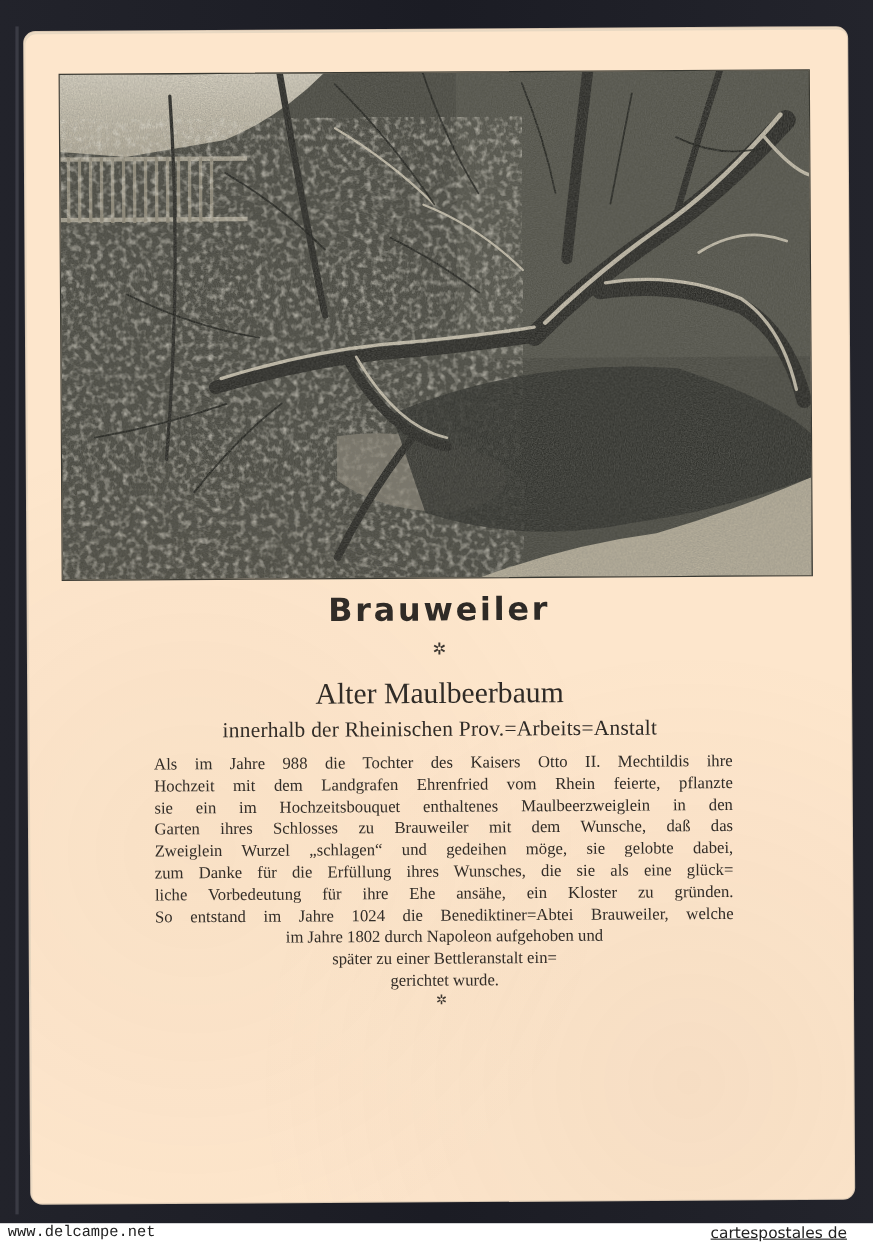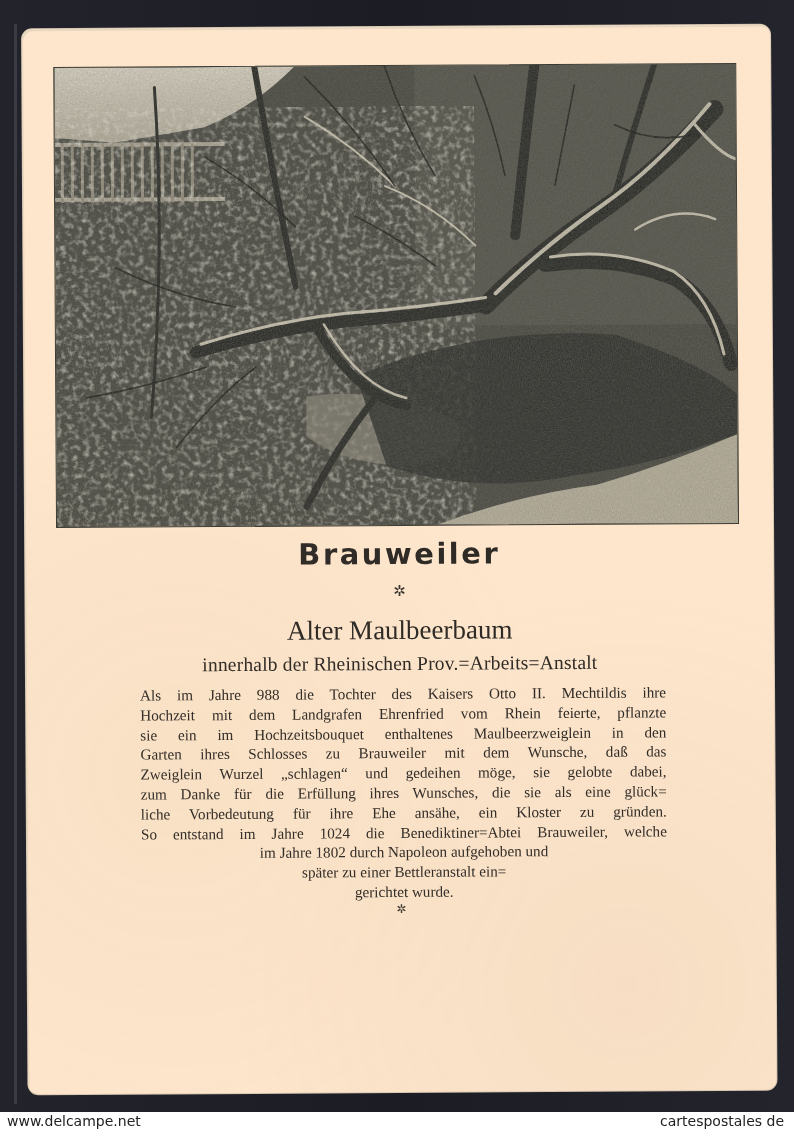--- a/index.html
+++ b/index.html
@@ -65,22 +65,22 @@
     }
     .body-text .line { display: block; text-align: justify; text-align-last: justify; white-space: nowrap; }
     .body-text .line.center { text-align: center; text-align-last: center; }
     .ornament.bottom { top: 876px; font-size: 12px; }
 
     .watermark {
       position: absolute; left: 0; top: 1112px; width: 794px; height: 19px;
       background: #ffffff;
       font-family: "DejaVu Sans", sans-serif; font-size: 14px; color: #222;
     }
-    .watermark .left { position: absolute; left: 7px; top: 1px; }
-    .watermark .right { position: absolute; right: 10px; top: 1px; }
+    .watermark .left { position: absolute; left: 7px; top: 1px; font-family: Liberation Mono, monospace; }
+    .watermark .right { position: absolute; right: 24px; top: 1px; text-decoration: underline; }
   </style>
 </head>
 <body>
 
 <div class="scan-bg"></div>
 <div class="scan-edge-line"></div>
 
 <div class="card">
 
   <div class="photo">

